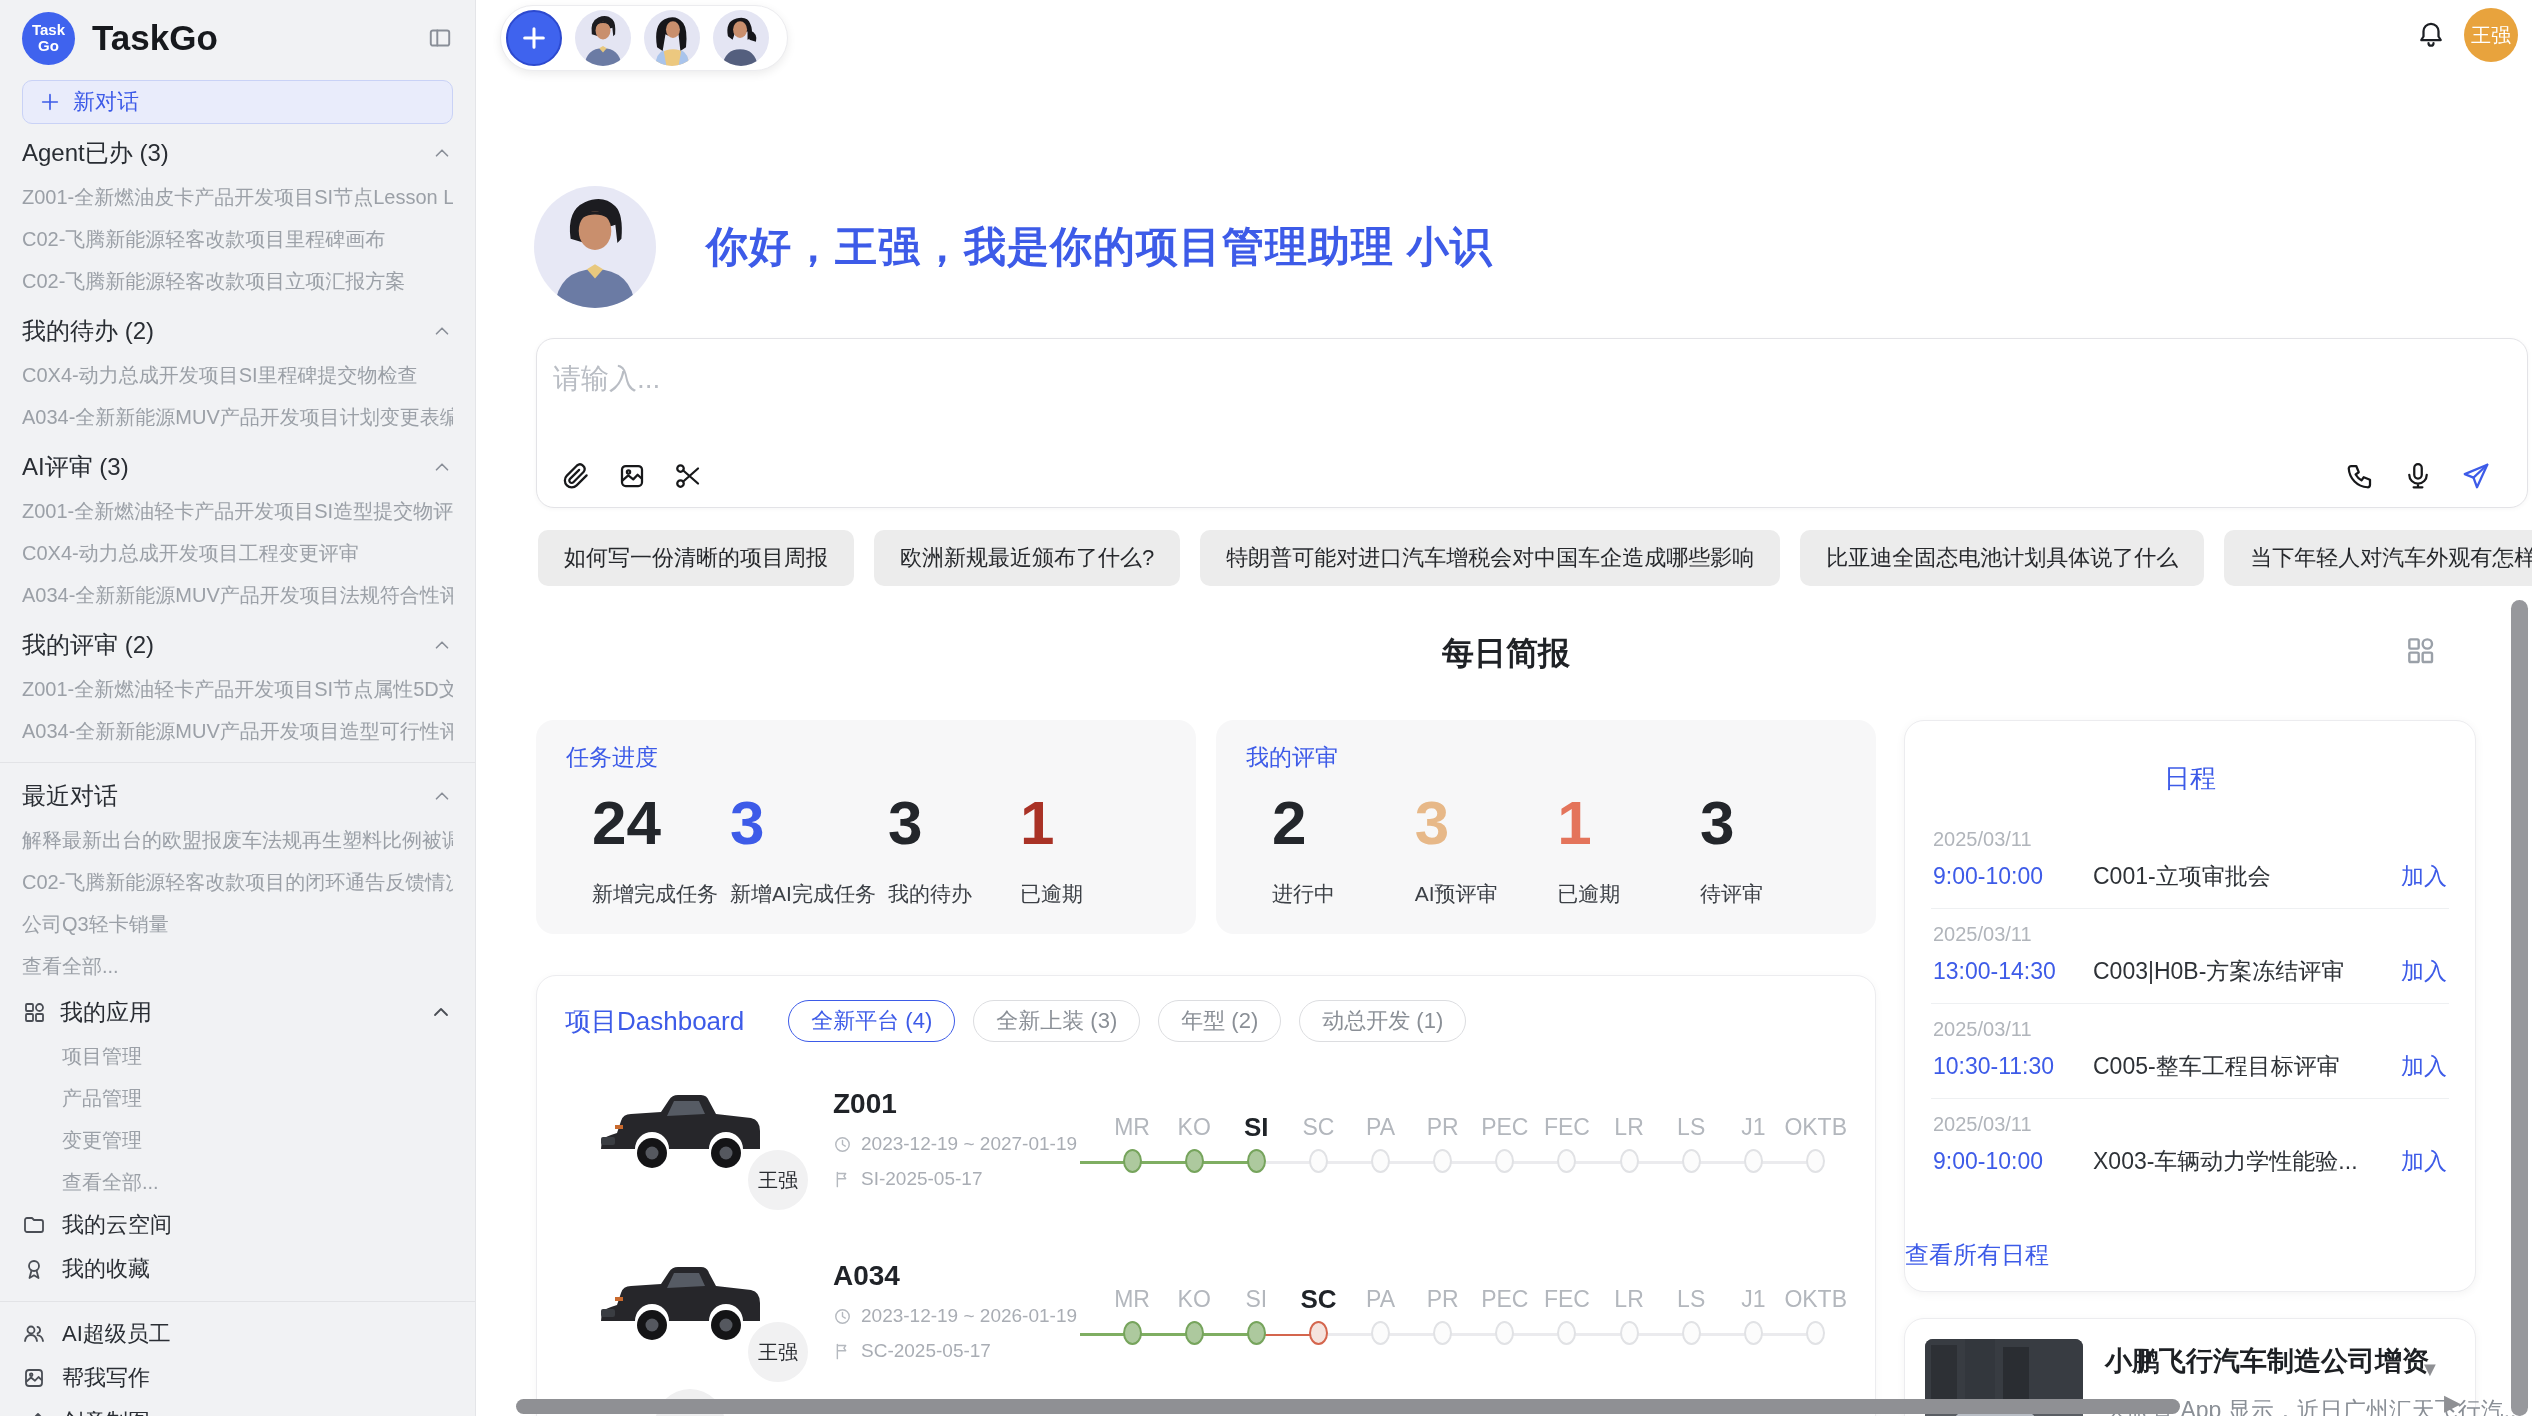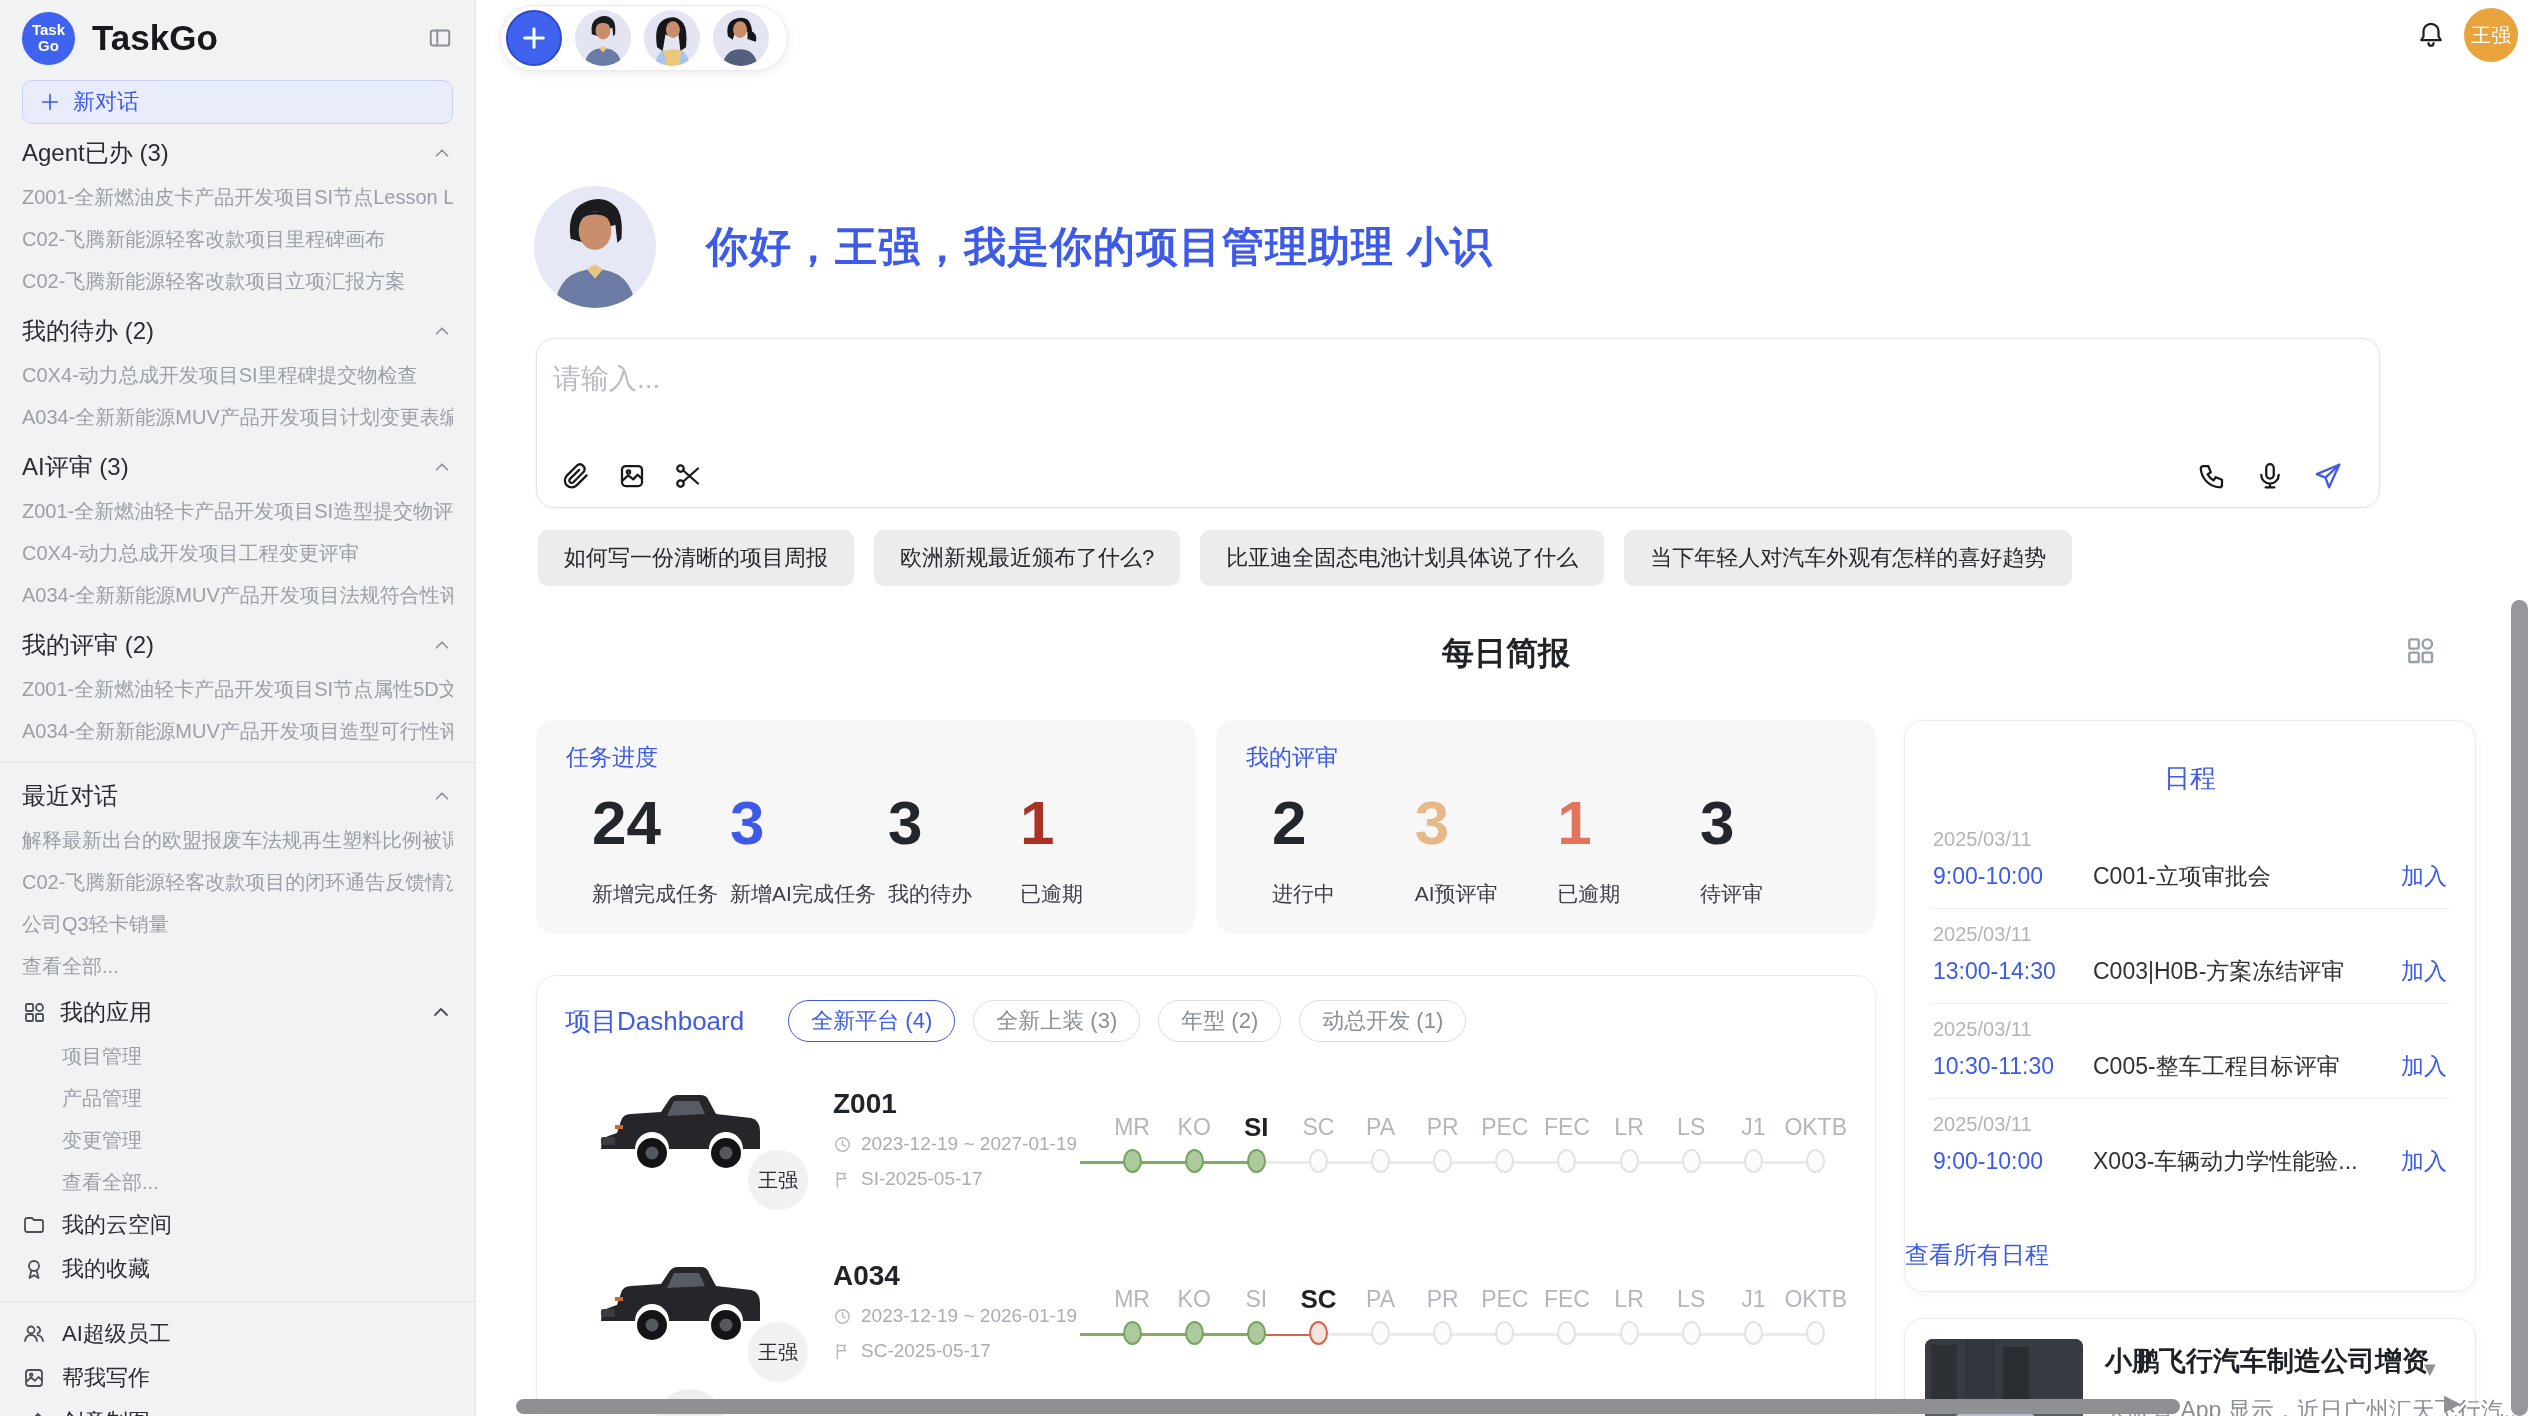--- a/index.html
+++ b/index.html
@@ -48,21 +48,21 @@
   .bell-btn { position:absolute; right:86px; top:20px; color:#1c1f24; cursor:pointer; }
   .bell-btn .ic { width:30px; height:30px; }
   .user-avatar { position:absolute; right:14px; top:8px; width:54px; height:54px; border-radius:50%;
     background:var(--avatar,#e8a33d); color:#fff; font-size:20px; display:flex; align-items:center;
     justify-content:center; cursor:pointer; }
 
   .greeting-row { position:absolute; top:186px; left:58px; display:flex; align-items:center; gap:50px; }
   .greet-avatar { width:122px; height:122px; border-radius:50%; background:#e7e8f5; overflow:hidden; }
   .greet-text { font-size:42px; font-weight:bold; color:var(--accent,#3d5be8); letter-spacing:1px; }
 
-  .composer { position:absolute; top:338px; left:60px; width:1844px; height:170px; background:#fff;
+  .composer { position:absolute; top:338px; left:60px; width:1992px; height:170px; background:#fff;
     border:1px solid #e3e3e7; border-radius:18px; box-shadow:0 1px 5px rgba(0,0,0,.04); }
   .composer-input { position:absolute; top:24px; left:16px; right:30px; border:none; outline:none;
     font-size:28px; color:#333; font-family:inherit; background:transparent; }
   .composer-input::placeholder { color:#b9bdc4; }
   .composer-icons { position:absolute; bottom:16px; left:24px; display:flex; gap:26px; color:#17181a; }
   .composer-icons .ic { width:30px; height:30px; cursor:pointer; }
   .composer-actions { position:absolute; bottom:16px; right:36px; display:flex; gap:28px; color:#17181a; align-items:center; }
   .composer-actions .ic { width:30px; height:30px; cursor:pointer; }
   .send-btn { color:var(--accent,#3d5be8); }
 
@@ -474,20 +474,21 @@
         </svg>
       <svg class="ic send-btn">
           <use href="#i-send"></use>
         </svg>
     </div>
   </div>
 
   <div class="chips" id="chips">
       <button class="chip">如何写一份清晰的项目周报</button>
       <button class="chip">欧洲新规最近颁布了什么?</button>
+      <button class="chip">特朗普可能对进口汽车增税会对中国车企造成哪些影响</button>
       <button class="chip">比亚迪全固态电池计划具体说了什么</button>
       <button class="chip">当下年轻人对汽车外观有怎样的喜好趋势</button>
     </div>
 
   <div class="briefing-title">每日简报</div>
   <button class="briefing-grid-btn" style="background:none;border:none">
     <svg class="ic">
         <use href="#i-grid"></use>
       </svg>
   </button>

